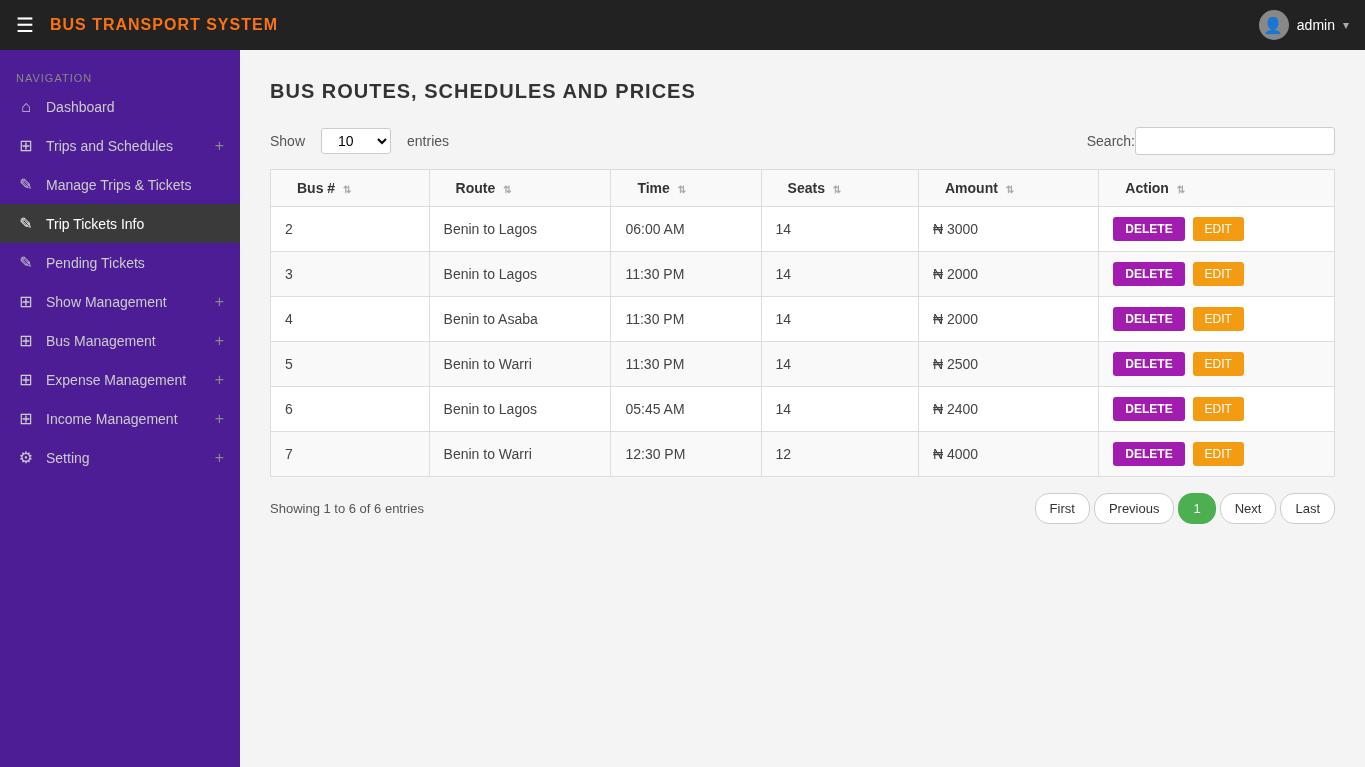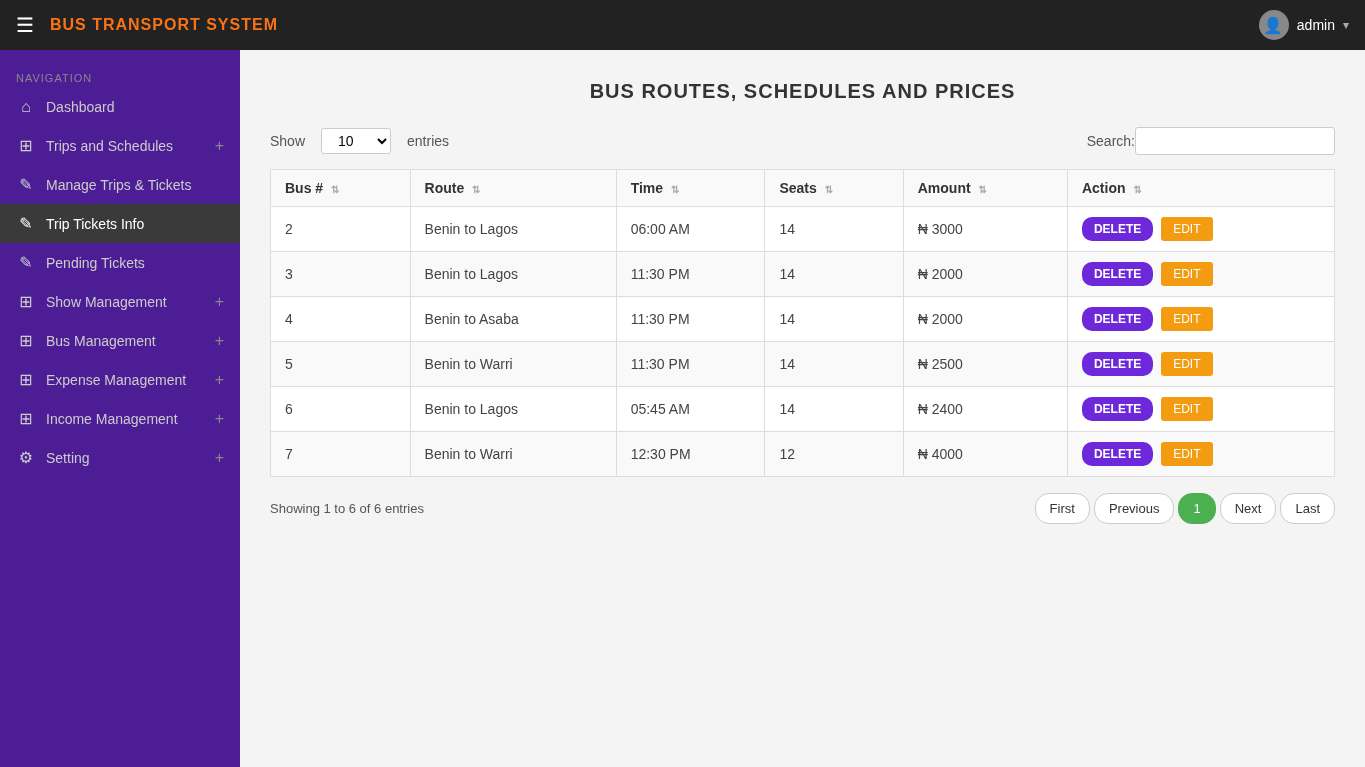--- a/index.html
+++ b/index.html
@@ -70,21 +70,20 @@
       padding: 30px 30px 20px 30px;
       background: #f4f4f4;
     }
     .page-title {
       font-size: 20px;
       font-weight: bold;
       color: #333;
       margin-bottom: 24px;
       text-transform: uppercase;
       letter-spacing: 1px;
-      text-align: center;
     }
     .table-controls {
       display: flex;
       align-items: center;
       justify-content: space-between;
       margin-bottom: 14px;
     }
     .show-entries { display: flex; align-items: center; gap: 16px; color: #555; }
     .show-entries select {
       padding: 3px 12px;
@@ -105,40 +104,40 @@
     
     .data-table {
       width: 100%;
       border-collapse: collapse;
       background: #fff;
       border: 1px solid #ddd;
     }
     .data-table th {
       background: #f9f9f9;
       border: 1px solid #ddd;
-      padding: 10px 14px;
+      padding: 10px 26px;
       text-align: left;
       font-weight: bold;
       color: #333;
       font-size: 14px;
     }
     .data-table th .sort-arrows { color: #aaa; font-size: 10px; margin-left: 4px; }
     .data-table td {
       border: 1px solid #ddd;
       padding: 10px 14px;
       color: #444;
       font-size: 14px;
     }
     .data-table tr:nth-child(even) td { background: #f9f9f9; }
     .btn-delete {
-      background: #6d28d9;
+      background: #a21caf;
       color: #fff;
       border: none;
       padding: 5px 12px;
-      border-radius: 10px;
+      border-radius: 3px;
       cursor: pointer;
       font-size: 12px;
       font-weight: bold;
       margin-right: 4px;
     }
     .btn-edit {
       background: #f39c12;
       color: #fff;
       border: none;
       padding: 5px 12px;

